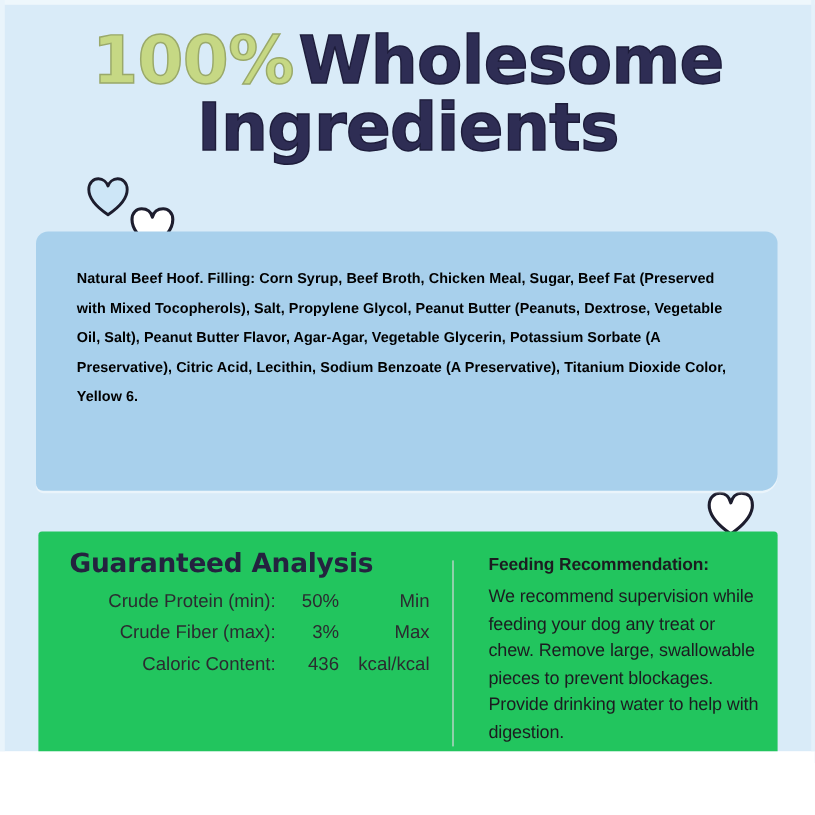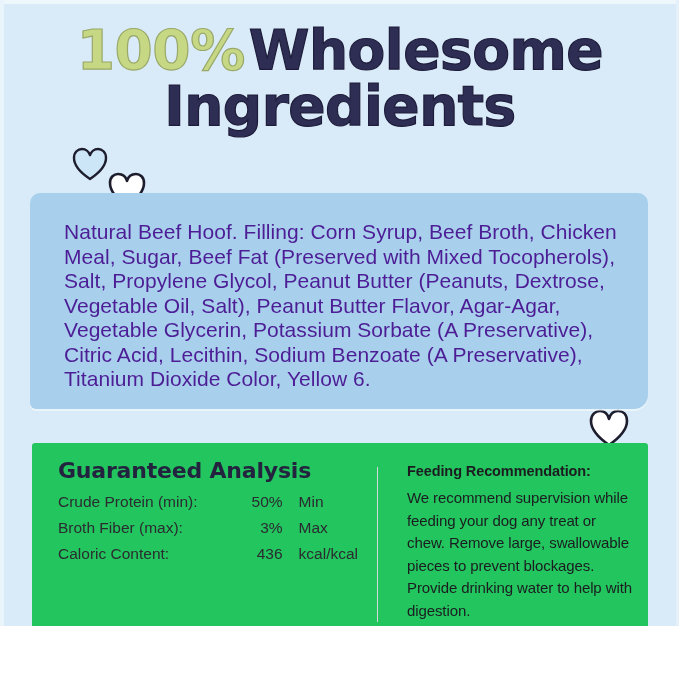--- a/index.html
+++ b/index.html
@@ -90,24 +90,25 @@
     background: #a8d0ec;
     border-radius: 10px 10px 14px 6px;
     box-shadow: 0 2px 0 0 rgba(255,255,255,0.45);
   }
   .ingredients-text {
     position: absolute;
     left: 34px;
     top: 27px;
     width: 554px;
     font-family: "Liberation Sans", sans-serif;
-    font-size: 21px;
+    font-size: 12px;
     line-height: 24.5px;
-    color: #4c1d95;
+    color: #000000;
     letter-spacing: 0.05px;
+    font-weight: bold;
   }
 
   
   .info-card {
     position: absolute;
     left: 32px;
     top: 443px;
     width: 616px;
     height: 203px;
     background: #22c55e;
@@ -140,20 +141,21 @@
     width: 300px;
     border-collapse: collapse;
     font-family: "Liberation Sans", sans-serif;
     font-size: 15.5px;
     color: #2b2b30;
   }
   .ga-table td {
     padding: 0 0 8px 0;
     vertical-align: baseline;
     white-space: nowrap;
+    text-align: right;
   }
   .ga-label { text-align: left; width: 175px; }
   .ga-value { text-align: right; width: 55px; padding-right: 0 !important; }
   .ga-unit  { text-align: left; padding-left: 16px !important; }
 
   
   .fr-block {
     position: absolute;
     left: 375px;
     top: 20px;
@@ -218,21 +220,21 @@
     <div class="ga-title">Guaranteed Analysis</div>
 
     <table class="ga-table">
       <tbody>
         <tr>
           <td class="ga-label">Crude Protein (min):</td>
           <td class="ga-value">50%</td>
           <td class="ga-unit">Min</td>
         </tr>
         <tr>
-          <td class="ga-label">Broth Fiber (max):</td>
+          <td class="ga-label">Crude Fiber (max):</td>
           <td class="ga-value">3%</td>
           <td class="ga-unit">Max</td>
         </tr>
         <tr>
           <td class="ga-label">Caloric Content:</td>
           <td class="ga-value">436</td>
           <td class="ga-unit">kcal/kcal</td>
         </tr>
       </tbody>
     </table>

